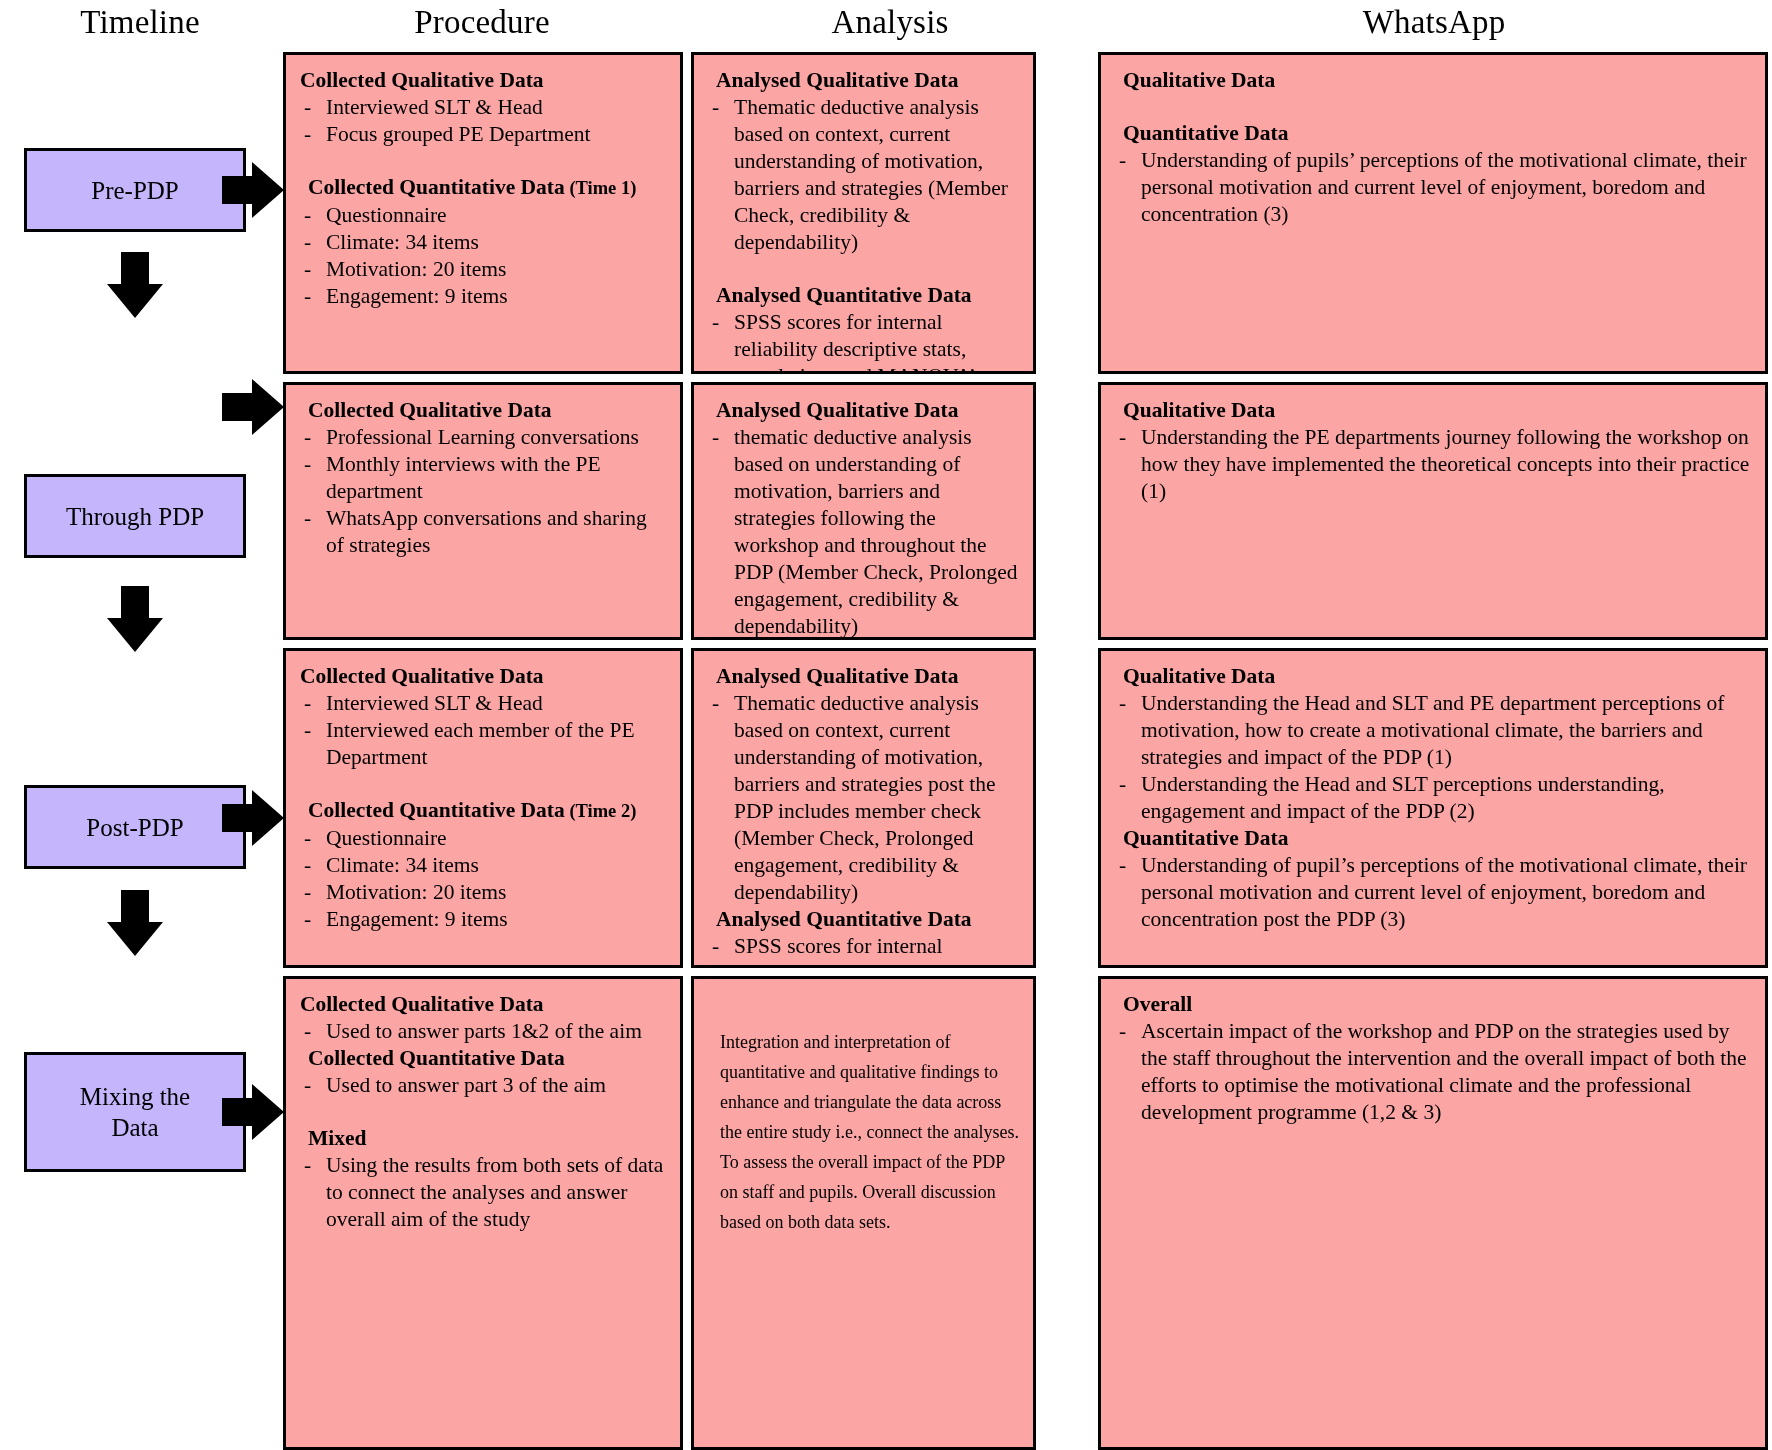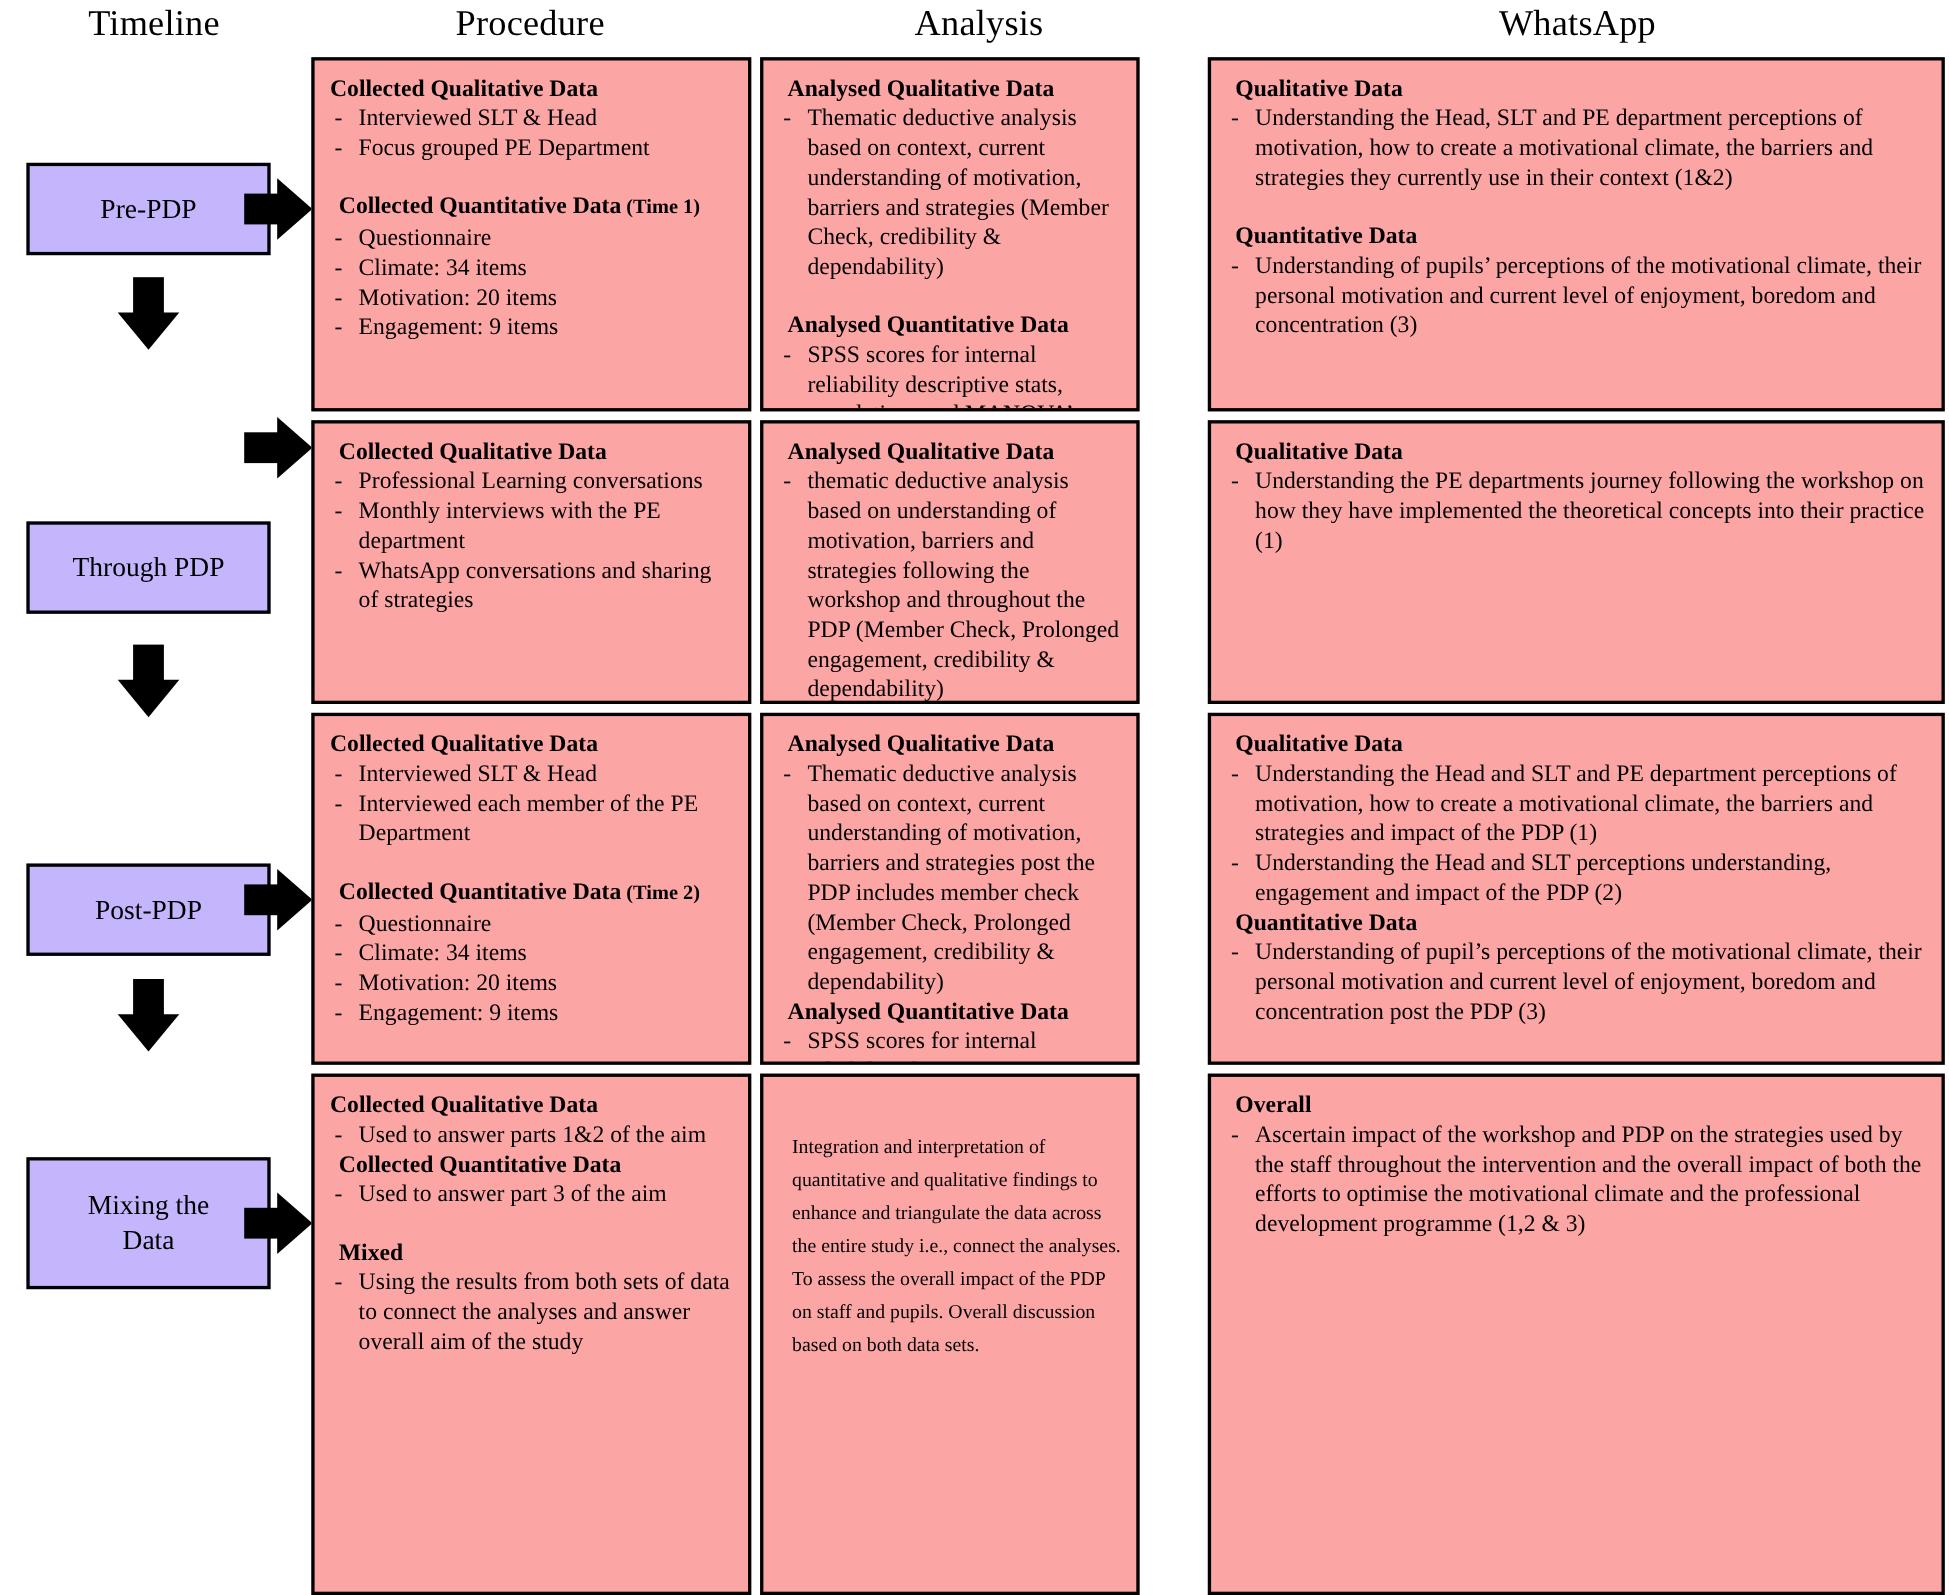--- a/index.html
+++ b/index.html
@@ -248,23 +248,20 @@
     </ul>
     <div class="blank"></div>
     <div class="hd indent-first">Analysed Quantitative Data</div>
     <ul class="bullets">
       <li>SPSS scores for internal reliability descriptive stats, correlations and MANOVA’s</li>
     </ul>
   </div>
 
   <div class="box c-outc r1">
     <div class="hd indent-first">Qualitative Data</div>
-    <ul class="bullets">
-      <li>Understanding the Head, SLT and PE department perceptions of motivation, how to create a motivational climate, the barriers and strategies they currently use in their context (1&amp;2)</li>
-    </ul>
     <div class="blank"></div>
     <div class="hd indent-first">Quantitative Data</div>
     <ul class="bullets">
       <li>Understanding of pupils’ perceptions of the motivational climate, their personal motivation and current level of enjoyment, boredom and concentration (3)</li>
     </ul>
   </div>
 
   <div class="box c-proc r2">
     <div class="hd indent-first">Collected Qualitative Data</div>
     <ul class="bullets">

